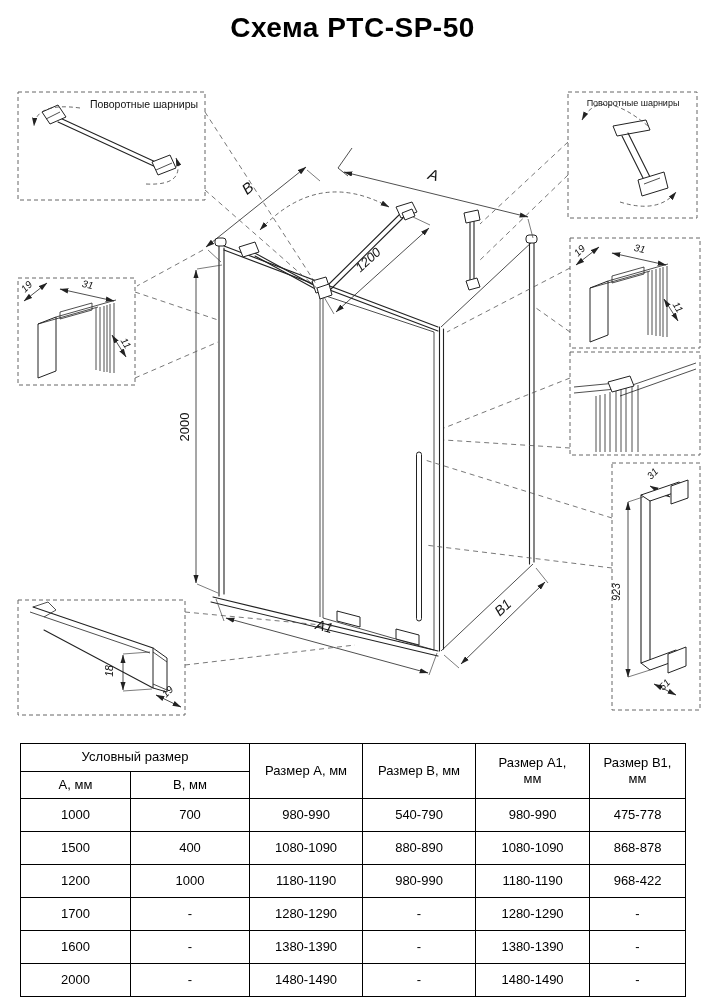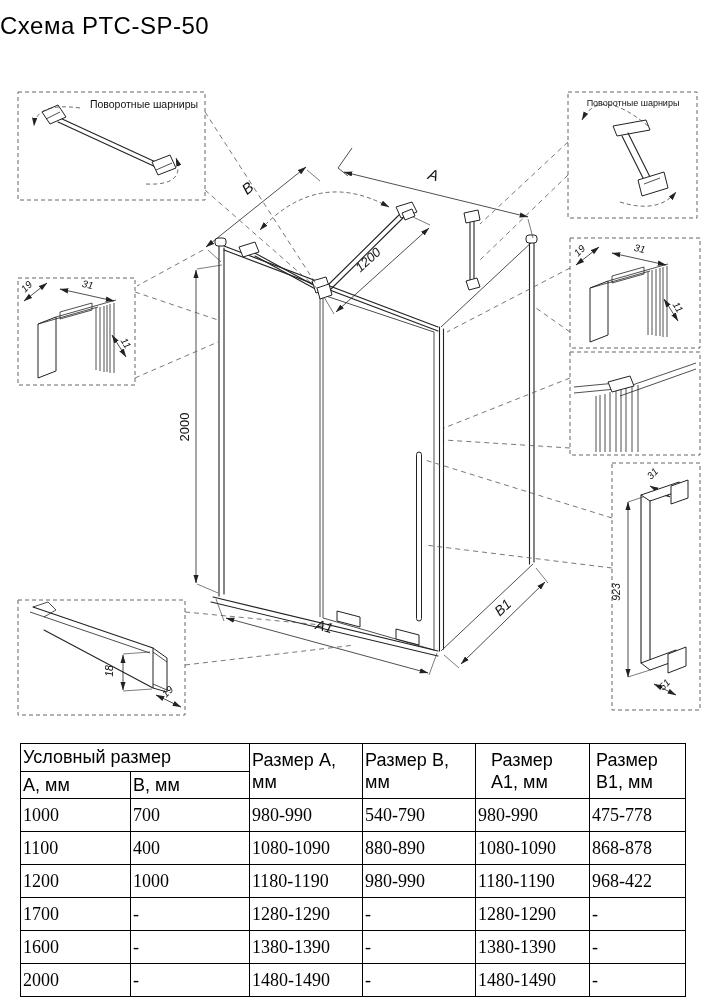--- a/index.html
+++ b/index.html
@@ -1,45 +1,45 @@
 <!DOCTYPE html>
 <html><head>
 <meta charset="utf-8">
 <style>
   html,body{margin:0;padding:0;}
   body{
     width:705px;height:1000px;position:relative;background:#fff;
     font-family:"Liberation Sans",sans-serif;color:#000;overflow:hidden;
   }
   .page-title{
-    position:absolute;top:12px;left:0;width:705px;
-    font-size:24px;font-weight:400;letter-spacing:.5px;
+    position:absolute;top:12px;left:0;width:705px;text-align:center;
+    font-size:28px;font-weight:700;letter-spacing:.5px;
   }
   svg.drawing{position:absolute;top:0;left:0;}
   svg.drawing .s{stroke:#222;stroke-width:1.1;fill:none;stroke-linecap:round;}
   svg.drawing .thin{stroke:#222;stroke-width:.8;fill:none;}
   svg.drawing .dim{stroke:#222;stroke-width:.8;fill:none;}
   svg.drawing .ext{stroke:#444;stroke-width:.7;fill:none;}
   svg.drawing .lead{stroke:#555;stroke-width:.8;fill:none;stroke-dasharray:5 4;}
   svg.drawing .box{stroke:#666;stroke-width:1;fill:none;stroke-dasharray:4 3;}
   svg.drawing .arc{stroke:#444;stroke-width:.8;fill:none;stroke-dasharray:4 3;}
   svg.drawing .wh{fill:#fff;stroke:#222;stroke-width:1;}
   svg.drawing text{fill:#111;}
   .dimtxt{font-style:italic;}
   table.sizes{
     position:absolute;left:20px;top:743px;width:665px;
     border-collapse:collapse;table-layout:fixed;
   }
   table.sizes th,table.sizes td{
-    border:1px solid #000;font-size:18px;font-weight:400;text-align:left;
+    border:1px solid #000;font-size:13px;font-weight:400;text-align:center;
     vertical-align:middle;padding:0 2px;line-height:1.25;
   }
   table.sizes thead tr.r1{height:28px;}
   table.sizes thead tr.r2{height:27px;}
-  table.sizes tbody tr{height:33px;font-family:Liberation Serif, serif;}
+  table.sizes tbody tr{height:33px;}
   table.sizes th.wrapcol{padding:0 15px;}
   table.sizes th.wrapcol2{padding:0 6px;}
 </style>
 </head>
 <body>
 
 <div class="page-title">Схема PTC-SP-50</div>
 
 <svg class="drawing" width="705" height="738" viewBox="0 0 705 738">
   <defs>
@@ -303,21 +303,21 @@
   <tbody>
     <tr>
       <td>1000</td>
       <td>700</td>
       <td>980-990</td>
       <td>540-790</td>
       <td>980-990</td>
       <td>475-778</td>
     </tr>
     <tr>
-      <td>1100</td>
+      <td>1500</td>
       <td>400</td>
       <td>1080-1090</td>
       <td>880-890</td>
       <td>1080-1090</td>
       <td>868-878</td>
     </tr>
     <tr>
       <td>1200</td>
       <td>1000</td>
       <td>1180-1190</td>

